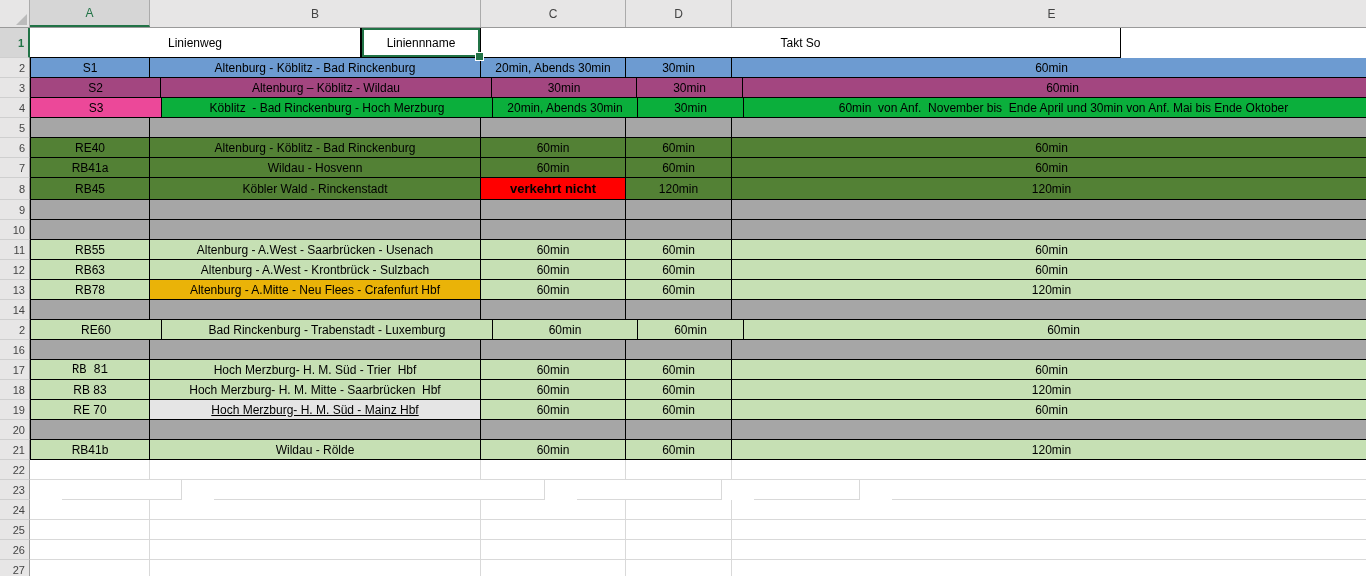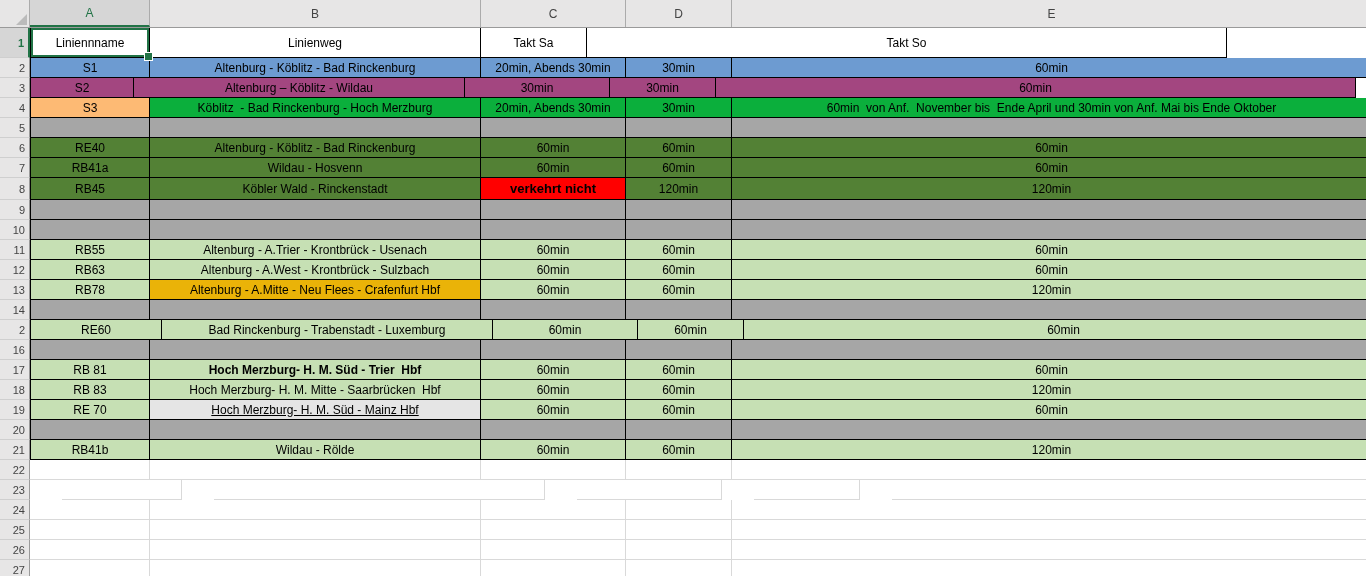--- a/index.html
+++ b/index.html
@@ -44,44 +44,43 @@
     </div>
     <div class="col-header sel" style="width:120px">A</div>
     <div class="col-header" style="width:331px">B</div>
     <div class="col-header" style="width:145px">C</div>
     <div class="col-header" style="width:106px">D</div>
     <div class="col-header" style="width:640px">E</div>
   </div>
   <div id="grid-body">
       <div class="grid-row" style="height: 30px;">
         <div class="row-header sel">1</div>
+        <div class="cell tcell" style="width: 331px;">Linienweg</div>
         <div class="cell tcell first selected-cell" style="width: 120px;">Liniennname<div class="fill-handle"></div></div>
-        <div class="cell tcell" style="width: 331px;">Linienweg</div>
-        <div class="cell tcell" style="width: 106px;">Takt Sa</div>
         <div class="cell tcell" style="width: 640px;">Takt So</div>
       </div>
       <div class="grid-row" style="height: 20px;">
         <div class="row-header">2</div>
         <div class="cell tcell first" style="width: 120px; background: rgb(109, 155, 209);">S1</div>
         <div class="cell tcell" style="width: 331px; background: rgb(109, 155, 209);">Altenburg - Köblitz - Bad Rinckenburg</div>
         <div class="cell tcell" style="width: 145px; background: rgb(109, 155, 209);">20min, Abends 30min</div>
         <div class="cell tcell" style="width: 106px; background: rgb(109, 155, 209);">30min</div>
         <div class="cell tcell" style="width: 640px; background: rgb(109, 155, 209);">60min</div>
       </div>
       <div class="grid-row" style="height: 20px;">
         <div class="row-header">3</div>
-        <div class="cell tcell first" style="width: 104px; background: rgb(163, 70, 128);">S2</div>
+        <div class="cell tcell first" style="width: 131px; background: rgb(163, 70, 128);">S2</div>
         <div class="cell tcell" style="width: 331px; background: rgb(163, 70, 128);">Altenburg – Köblitz - Wildau</div>
         <div class="cell tcell" style="width: 145px; background: rgb(163, 70, 128);">30min</div>
         <div class="cell tcell" style="width: 106px; background: rgb(163, 70, 128);">30min</div>
         <div class="cell tcell" style="width: 640px; background: rgb(163, 70, 128);">60min</div>
       </div>
       <div class="grid-row" style="height: 20px;">
         <div class="row-header">4</div>
-        <div class="cell tcell first" style="width: 120px; background: #fdba74;">S3</div>
+        <div class="cell tcell first" style="width: 132px; background: #ec4899;">S3</div>
         <div class="cell tcell" style="width: 331px; background: rgb(11, 175, 60);">Köblitz  - Bad Rinckenburg - Hoch Merzburg</div>
         <div class="cell tcell" style="width: 145px; background: rgb(11, 175, 60);">20min, Abends 30min</div>
         <div class="cell tcell" style="width: 106px; background: rgb(11, 175, 60);">30min</div>
         <div class="cell tcell" style="width: 640px; background: rgb(11, 175, 60);">60min  von Anf.  November bis  Ende April und 30min von Anf. Mai bis Ende Oktober</div>
       </div>
       <div class="grid-row" style="height: 20px;">
         <div class="row-header">5</div>
         <div class="cell tcell first" style="width: 120px; background: rgb(166, 166, 166);"></div>
         <div class="cell tcell" style="width: 331px; background: rgb(166, 166, 166);"></div>
         <div class="cell tcell" style="width: 145px; background: rgb(166, 166, 166);"></div>
@@ -124,21 +123,21 @@
         <div class="row-header">10</div>
         <div class="cell tcell first" style="width: 120px; background: rgb(166, 166, 166);"></div>
         <div class="cell tcell" style="width: 331px; background: rgb(166, 166, 166);"></div>
         <div class="cell tcell" style="width: 145px; background: rgb(166, 166, 166);"></div>
         <div class="cell tcell" style="width: 106px; background: rgb(166, 166, 166);"></div>
         <div class="cell tcell" style="width: 640px; background: rgb(166, 166, 166);"></div>
       </div>
       <div class="grid-row" style="height: 20px;">
         <div class="row-header">11</div>
         <div class="cell tcell first" style="width: 120px; background: rgb(198, 224, 180);">RB55</div>
-        <div class="cell tcell" style="width: 331px; background: rgb(198, 224, 180);">Altenburg - A.Trier - Krontbrück - Usenach</div>
+        <div class="cell tcell" style="width: 331px; background: rgb(198, 224, 180);">Altenburg - A.West - Saarbrücken - Usenach</div>
         <div class="cell tcell" style="width: 145px; background: rgb(198, 224, 180);">60min</div>
         <div class="cell tcell" style="width: 106px; background: rgb(198, 224, 180);">60min</div>
         <div class="cell tcell" style="width: 640px; background: rgb(198, 224, 180);">60min</div>
       </div>
       <div class="grid-row" style="height: 20px;">
         <div class="row-header">12</div>
         <div class="cell tcell first" style="width: 120px; background: rgb(198, 224, 180);">RB63</div>
         <div class="cell tcell" style="width: 331px; background: rgb(198, 224, 180);">Altenburg - A.West - Krontbrück - Sulzbach</div>
         <div class="cell tcell" style="width: 145px; background: rgb(198, 224, 180);">60min</div>
         <div class="cell tcell" style="width: 106px; background: rgb(198, 224, 180);">60min</div>
@@ -171,22 +170,22 @@
       <div class="grid-row" style="height: 20px;">
         <div class="row-header">16</div>
         <div class="cell tcell first" style="width: 120px; background: rgb(166, 166, 166);"></div>
         <div class="cell tcell" style="width: 331px; background: rgb(166, 166, 166);"></div>
         <div class="cell tcell" style="width: 145px; background: rgb(166, 166, 166);"></div>
         <div class="cell tcell" style="width: 106px; background: rgb(166, 166, 166);"></div>
         <div class="cell tcell" style="width: 640px; background: rgb(166, 166, 166);"></div>
       </div>
       <div class="grid-row" style="height: 20px;">
         <div class="row-header">17</div>
-        <div class="cell tcell first" style="width: 120px; background: rgb(198, 224, 180);">RB 81</div>
-        <div class="cell tcell" style="width: 331px; background: rgb(198, 224, 180); font-weight: bold;">Hoch Merzburg- H. M. Süd - Trier  Hbf</div>
+        <div class="cell tcell first" style="width: 120px; background: rgb(198, 224, 180); font-family: Liberation Mono, monospace;">RB 81</div>
+        <div class="cell tcell" style="width: 331px; background: rgb(198, 224, 180);">Hoch Merzburg- H. M. Süd - Trier  Hbf</div>
         <div class="cell tcell" style="width: 145px; background: rgb(198, 224, 180);">60min</div>
         <div class="cell tcell" style="width: 106px; background: rgb(198, 224, 180);">60min</div>
         <div class="cell tcell" style="width: 640px; background: rgb(198, 224, 180);">60min</div>
       </div>
       <div class="grid-row" style="height: 20px;">
         <div class="row-header">18</div>
         <div class="cell tcell first" style="width: 120px; background: rgb(198, 224, 180);">RB 83</div>
         <div class="cell tcell" style="width: 331px; background: rgb(198, 224, 180);">Hoch Merzburg- H. M. Mitte - Saarbrücken  Hbf</div>
         <div class="cell tcell" style="width: 145px; background: rgb(198, 224, 180);">60min</div>
         <div class="cell tcell" style="width: 106px; background: rgb(198, 224, 180);">60min</div>

